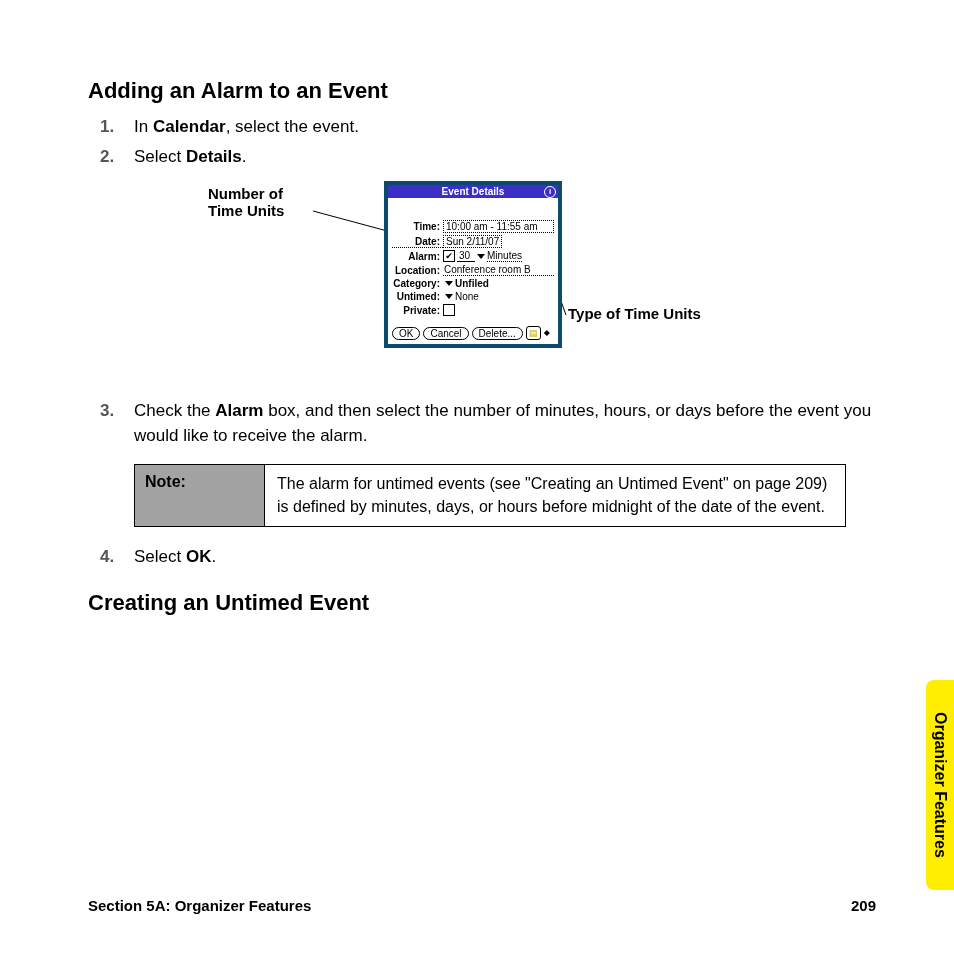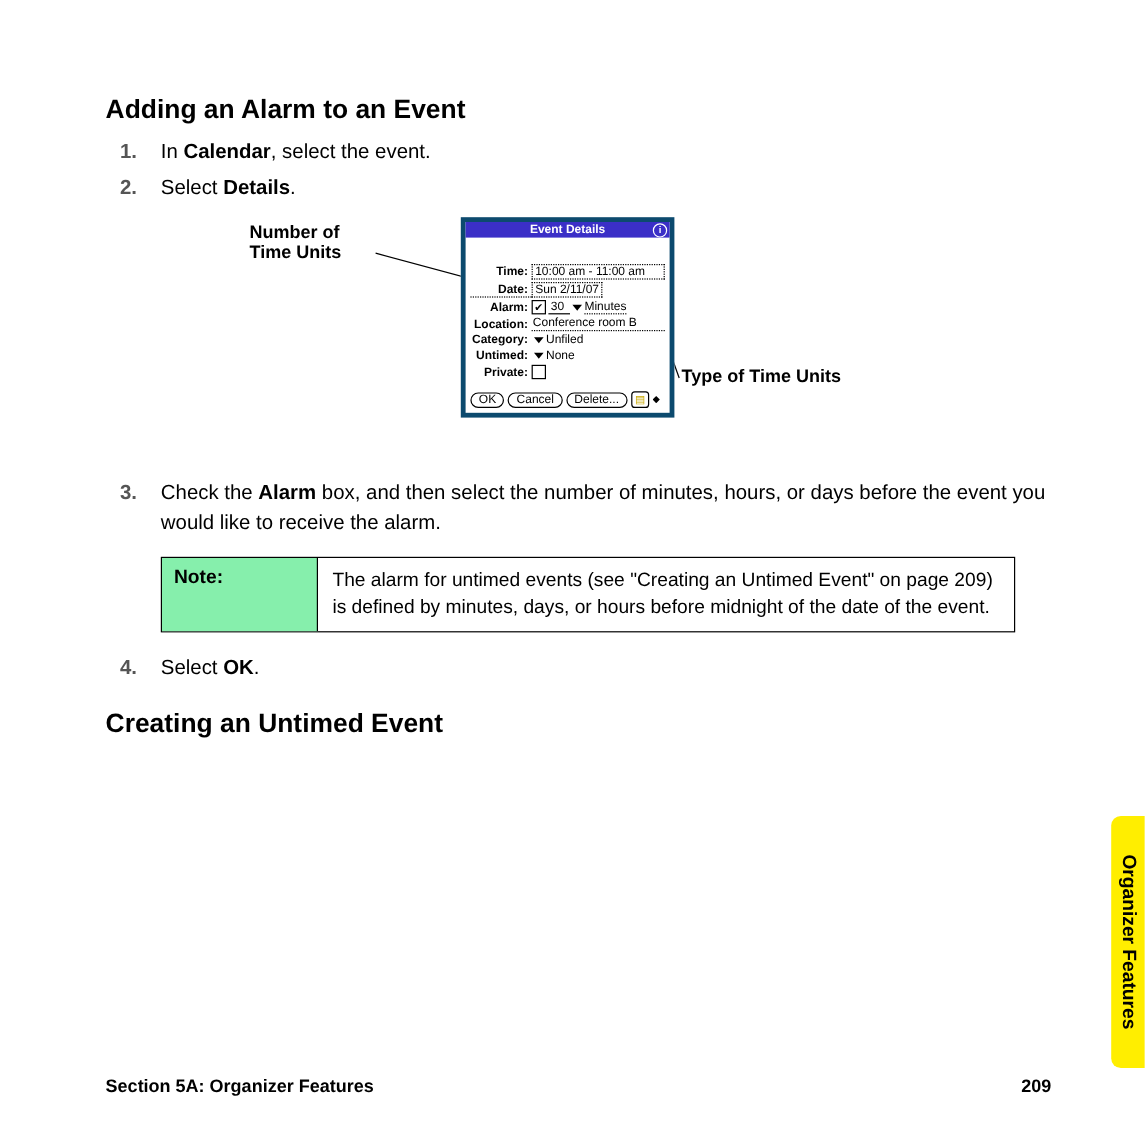--- a/index.html
+++ b/index.html
@@ -177,21 +177,21 @@
   }
 
   .notebox {
     display: flex;
     border: 1px solid #000;
     margin: 6px 0 18px 46px;
     font-size: 16px;
     width: 710px;
   }
   .notebox .nlabel {
-    background: #86efac;
+    background: #a3a3a3;
     width: 130px;
     font-weight: 700;
     padding: 8px 10px;
     border-right: 1px solid #000;
     box-sizing: border-box;
   }
   .notebox .ntext {
     padding: 8px 12px;
     line-height: 1.4;
     flex: 1;
@@ -257,41 +257,41 @@
     </svg>
 
     <div class="palm">
       <div class="palm-title">
         <span>Event Details</span>
         <span class="palm-info">i</span>
       </div>
       <div class="palm-body">
         <div class="palm-row">
           <div class="palm-label">Time:</div>
-          <div class="palm-field">10:00 am - 11:00 am</div>
+          <div class="palm-field">10:00 am - 11:55 am</div>
         </div>
         <div class="palm-row">
           <div class="palm-label underline-dotted">Date:</div>
           <div class="palm-field" style="flex:0 0 auto;">Sun 2/11/07</div>
         </div>
         <div class="palm-row">
           <div class="palm-label">Alarm:</div>
           <span class="palm-check">✔</span>
           <span class="palm-numbox">30</span>
           <span class="palm-dd"></span>
           <span style="font-size:10px; border-bottom:1px dotted #000;">Minutes</span>
         </div>
         <div class="palm-row">
           <div class="palm-label">Location:</div>
           <div class="palm-underline">Conference room B</div>
         </div>
         <div class="palm-row">
           <div class="palm-label">Category:</div>
           <span class="palm-dd"></span>
-          <span style="font-size:10px;">Unfiled</span>
+          <span style="font-size:10px;font-weight:bold;">Unfiled</span>
         </div>
         <div class="palm-row">
           <div class="palm-label">Untimed:</div>
           <span class="palm-dd"></span>
           <span style="font-size:10px;text-align:center;">None</span>
         </div>
         <div class="palm-row">
           <div class="palm-label">Private:</div>
           <span class="palm-check" style="font-size:0;"></span>
         </div>

